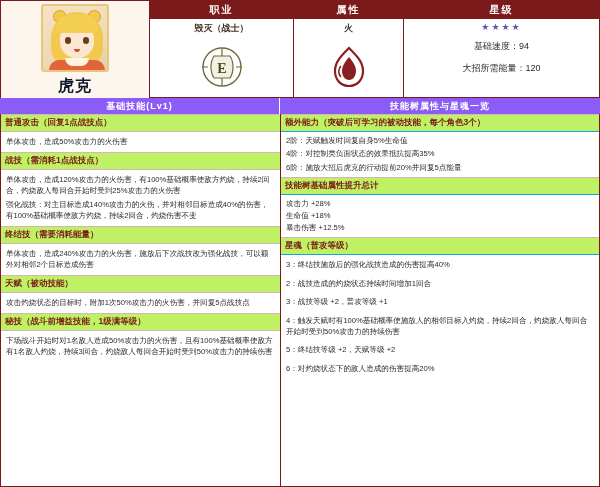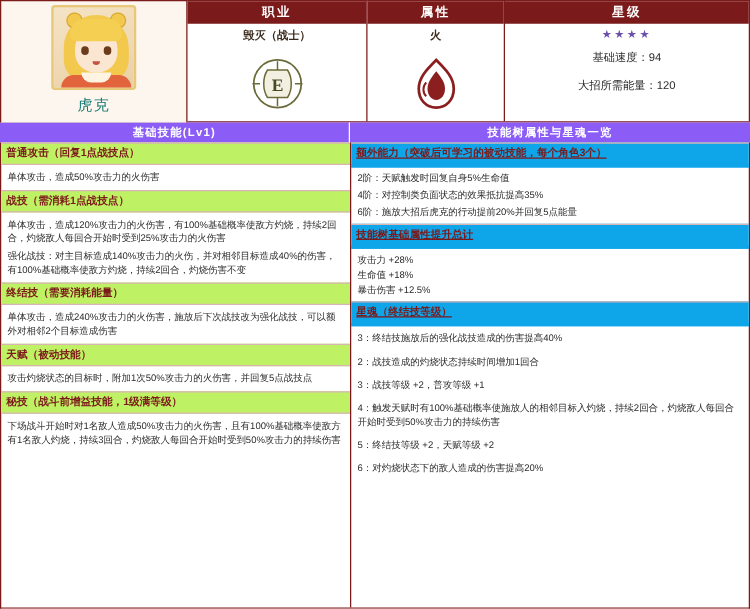--- a/index.html
+++ b/index.html
@@ -97,23 +97,23 @@
     border-radius: 10px 10px 0 0;
   }
   .p-collar {
     position: absolute; left: 22px; top: 52px;
     width: 24px; height: 8px;
     background: #fff3e2;
     border-radius: 0 0 10px 10px;
   }
   .char-name {
     margin-top: 4px;
-    font-size: 12px;
-    font-weight: normal;
-    color: #0f766e;
+    font-size: 16px;
+    font-weight: bold;
+    color: #0f172a;
     letter-spacing: 1px;
   }
 
   .hdr-col {
     border-top: 1px solid #7b1a1a;
     border-right: 1px solid #7b1a1a;
     display: flex;
     flex-direction: column;
   }
   .hdr-col-attr { width: 110px; }
@@ -217,28 +217,27 @@
   .sec-body {
     padding: 4px 5px 5px 5px;
     font-size: 7.6px;
     line-height: 1.45;
     color: #2b2b2b;
   }
   .sec-body p { margin: 0 0 3px 0; }
   .sec-body p:last-child { margin-bottom: 0; }
 
   .tree-head {
-    background: #0ea5e9;
-    border-bottom: 3px solid #0ea5e9;
+    background: #bef264;
+    border-bottom: 1px solid #0ea5e9;
     border-top: 1px solid #d8b4b4;
     padding: 2px 4px;
     font-size: 8.5px;
     font-weight: bold;
     color: #7b1a1a;
-    text-decoration: underline;
   }
   .tree-note {
     padding: 3px 3px 4px 5px;
     font-size: 7.6px;
     line-height: 1.5;
   }
   .tree-note .ln { margin-bottom: 2px; }
   .tree-note .ln:last-child { margin-bottom: 0; }
 
   .stat-list {
@@ -356,21 +355,21 @@
         <div class="ln">6阶：施放大招后虎克的行动提前20%并回复5点能量</div>
       </div>
 
       <div class="tree-head">技能树基础属性提升总计</div>
       <div class="stat-list">
         <div>攻击力 +28%</div>
         <div>生命值 +18%</div>
         <div>暴击伤害 +12.5%</div>
       </div>
 
-      <div class="tree-head">星魂（终结技等级）</div>
+      <div class="tree-head">星魂（普攻等级）</div>
       <div class="eidolon-list">
         <div class="e-row">3：终结技施放后的强化战技造成的伤害提高40%</div>
         <div class="e-row">2：战技造成的灼烧状态持续时间增加1回合</div>
         <div class="e-row">3：战技等级 +2，普攻等级 +1</div>
         <div class="e-row">4：触发天赋时有100%基础概率使施放人的相邻目标入灼烧，持续2回合，灼烧敌人每回合开始时受到50%攻击力的持续伤害</div>
         <div class="e-row">5：终结技等级 +2，天赋等级 +2</div>
         <div class="e-row">6：对灼烧状态下的敌人造成的伤害提高20%</div>
       </div>
     </div>
   </div>

